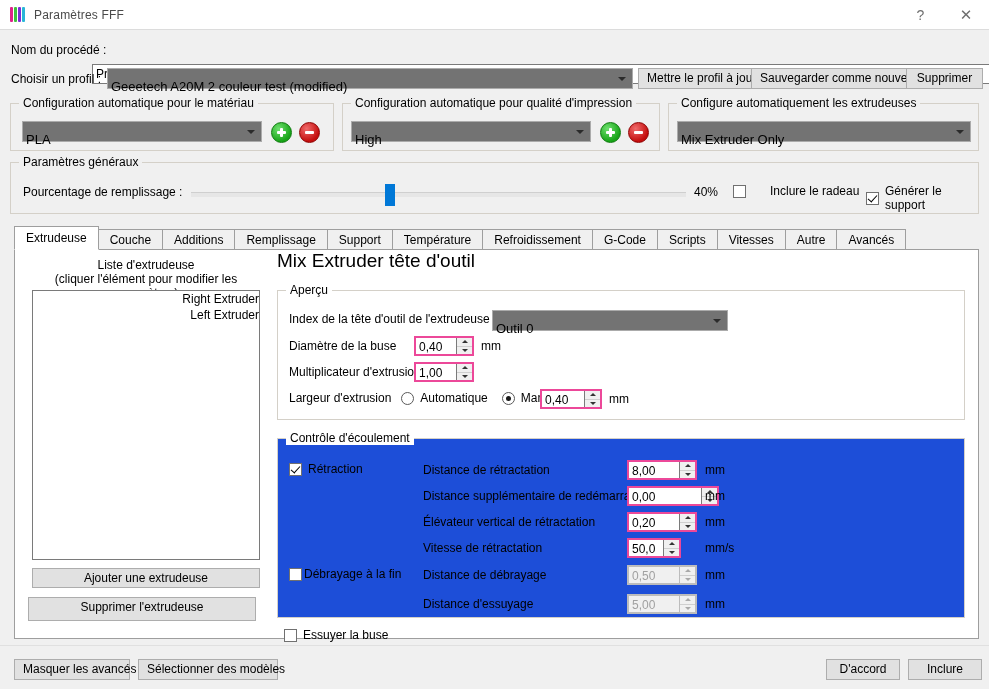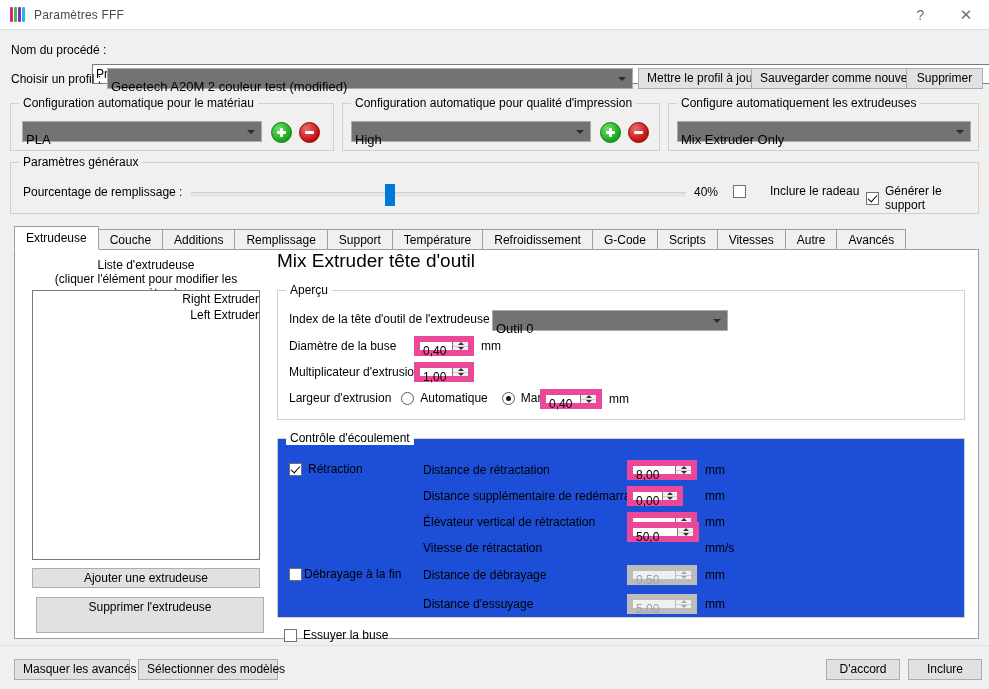--- a/index.html
+++ b/index.html
@@ -53,21 +53,21 @@
     border:solid #000;border-width:0 1.6px 1.6px 0;transform:rotate(42deg);
   }
   .rdo{
     width:13px;height:13px;border:1px solid #5a5a5a;background:#fff;border-radius:50%;
     box-sizing:border-box;display:inline-block;position:relative;flex:none;
   }
   .rdo.on::after{
     content:"";position:absolute;left:3px;top:3px;width:5px;height:5px;border-radius:50%;background:#1a1a1a;
   }
   
-  .spin{display:flex;height:20px;border:6px solid #ec4899;box-sizing:border-box;background:#fff;}
+  .spin{display:flex;height:20px;border:2px solid #ec4899;box-sizing:border-box;background:#fff;}
   .spin .val{flex:1;padding:0 3px;font-size:12px;line-height:18px;color:#000;}
   .spin .btns{width:15px;border-left:1px solid #7a7a7a;background:#f0f0f0;display:flex;flex-direction:column;}
   .spin .btns span{flex:1;display:flex;align-items:center;justify-content:center;background:#f0f0f0;}
   .spin .btns span:first-child{border-bottom:1px solid #cfcfcf;}
   .spin .up{width:0;height:0;border-left:3px solid transparent;border-right:3px solid transparent;border-bottom:3px solid #333;display:block;}
   .spin .dn{width:0;height:0;border-left:3px solid transparent;border-right:3px solid transparent;border-top:3px solid #333;display:block;}
   .spin.disabled{border-color:#bcbcbc;background:#f0f0f0;}
   .spin.disabled .val{color:#a0a0a0;}
   .spin.disabled .btns{border-left-color:#bcbcbc;}
   .spin.disabled .up{border-bottom-color:#a9a9a9;}
@@ -101,21 +101,21 @@
   }
   .tab.active{background:#fff;height:24px;line-height:23px;top:0;z-index:3;border-bottom:1px solid #fff;}
   #tabpanel{position:absolute;left:14px;top:249px;width:965px;height:390px;background:#fff;border:1px solid #9e9e9e;box-sizing:border-box;}
 
   
   #listTitle{position:absolute;left:30px;top:258px;width:232px;text-align:center;font-size:12px;line-height:14px;}
   #extList{position:absolute;left:32px;top:290px;width:228px;height:270px;background:#fff;border:1px solid #7a7a7a;box-sizing:border-box;text-align:right;}
   .litem{height:16px;line-height:16px;padding-left:4px;font-size:12px;}
   .litem.sel{background:#d6d6d6;}
   #btnAddExt{position:absolute;left:32px;top:568px;width:228px;height:20px;}
-  #btnDelExt{position:absolute;left:36px;top:597px;width:228px;height:36px;}
+  #btnDelExt{position:absolute;left:28px;top:597px;width:228px;height:24px;}
 
   
   #paneTitle{position:absolute;left:277px;top:250px;font-size:19px;color:#000;}
   #grpApercu{left:277px;top:290px;width:688px;height:130px;background:#fff;}
   #grpFlow{left:277px;top:438px;width:688px;height:180px;background:#1d4ed8;}
 
   .frow{position:absolute;display:flex;align-items:center;}
 
   
   #bottom{position:absolute;left:0;top:645px;width:989px;height:44px;background:#f0f0f0;border-top:1px solid #e0e0e0;}
@@ -319,21 +319,21 @@
           <i class="up"></i>
         </span>
         <span>
           <i class="dn"></i>
         </span>
       </span>
   </div>
   <span class="lbl" style="position:absolute;left:427px;top:24px;">mm</span>
 
   <span class="lbl" style="position:absolute;left:145px;top:50px;">Distance supplémentaire de redémarrage</span>
-  <div class="spin" style="position:absolute;left:349px;top:47px;width:56px;">
+  <div class="spin" style="position:absolute;left:349px;top:47px;width:92px;">
     <span class="val">0,00</span>
     <span class="btns">
         <span>
           <i class="up"></i>
         </span>
         <span>
           <i class="dn"></i>
         </span>
       </span>
   </div>
@@ -347,21 +347,21 @@
           <i class="up"></i>
         </span>
         <span>
           <i class="dn"></i>
         </span>
       </span>
   </div>
   <span class="lbl" style="position:absolute;left:427px;top:76px;">mm</span>
 
   <span class="lbl" style="position:absolute;left:145px;top:102px;">Vitesse de rétractation</span>
-  <div class="spin" style="position:absolute;left:349px;top:83px;width:72px;">
+  <div class="spin" style="position:absolute;left:349px;top:99px;width:54px;">
     <span class="val">50,0</span>
     <span class="btns">
         <span>
           <i class="up"></i>
         </span>
         <span>
           <i class="dn"></i>
         </span>
       </span>
   </div>

